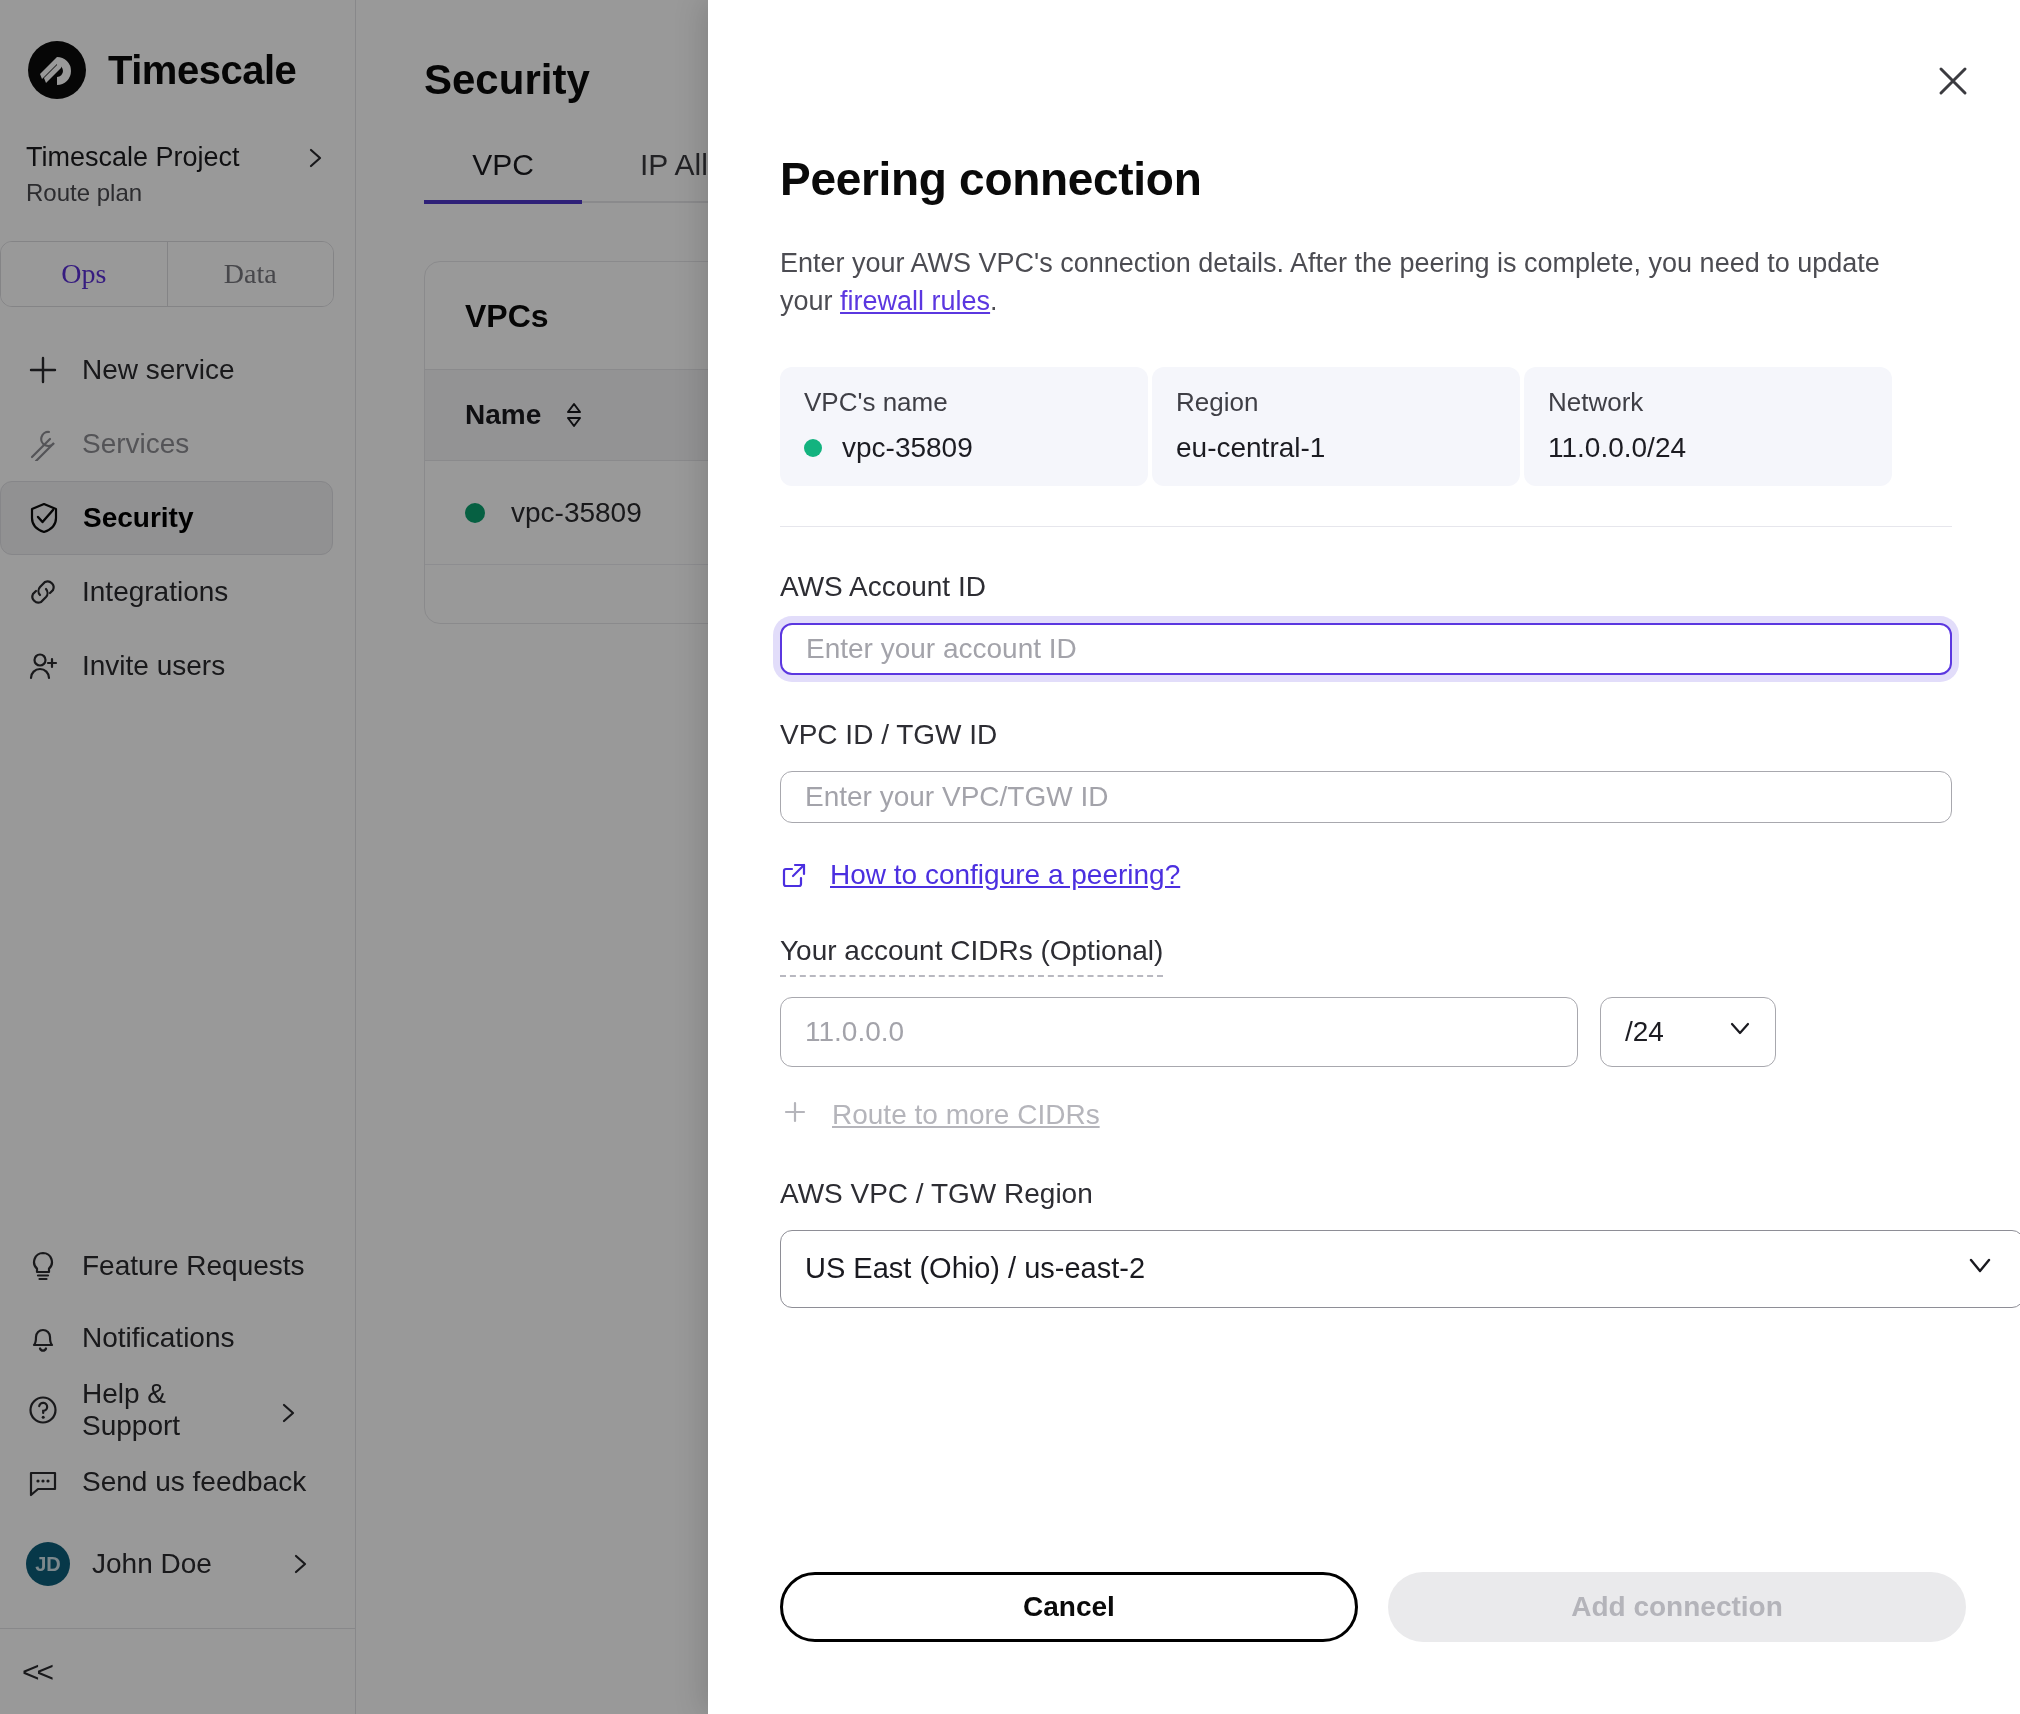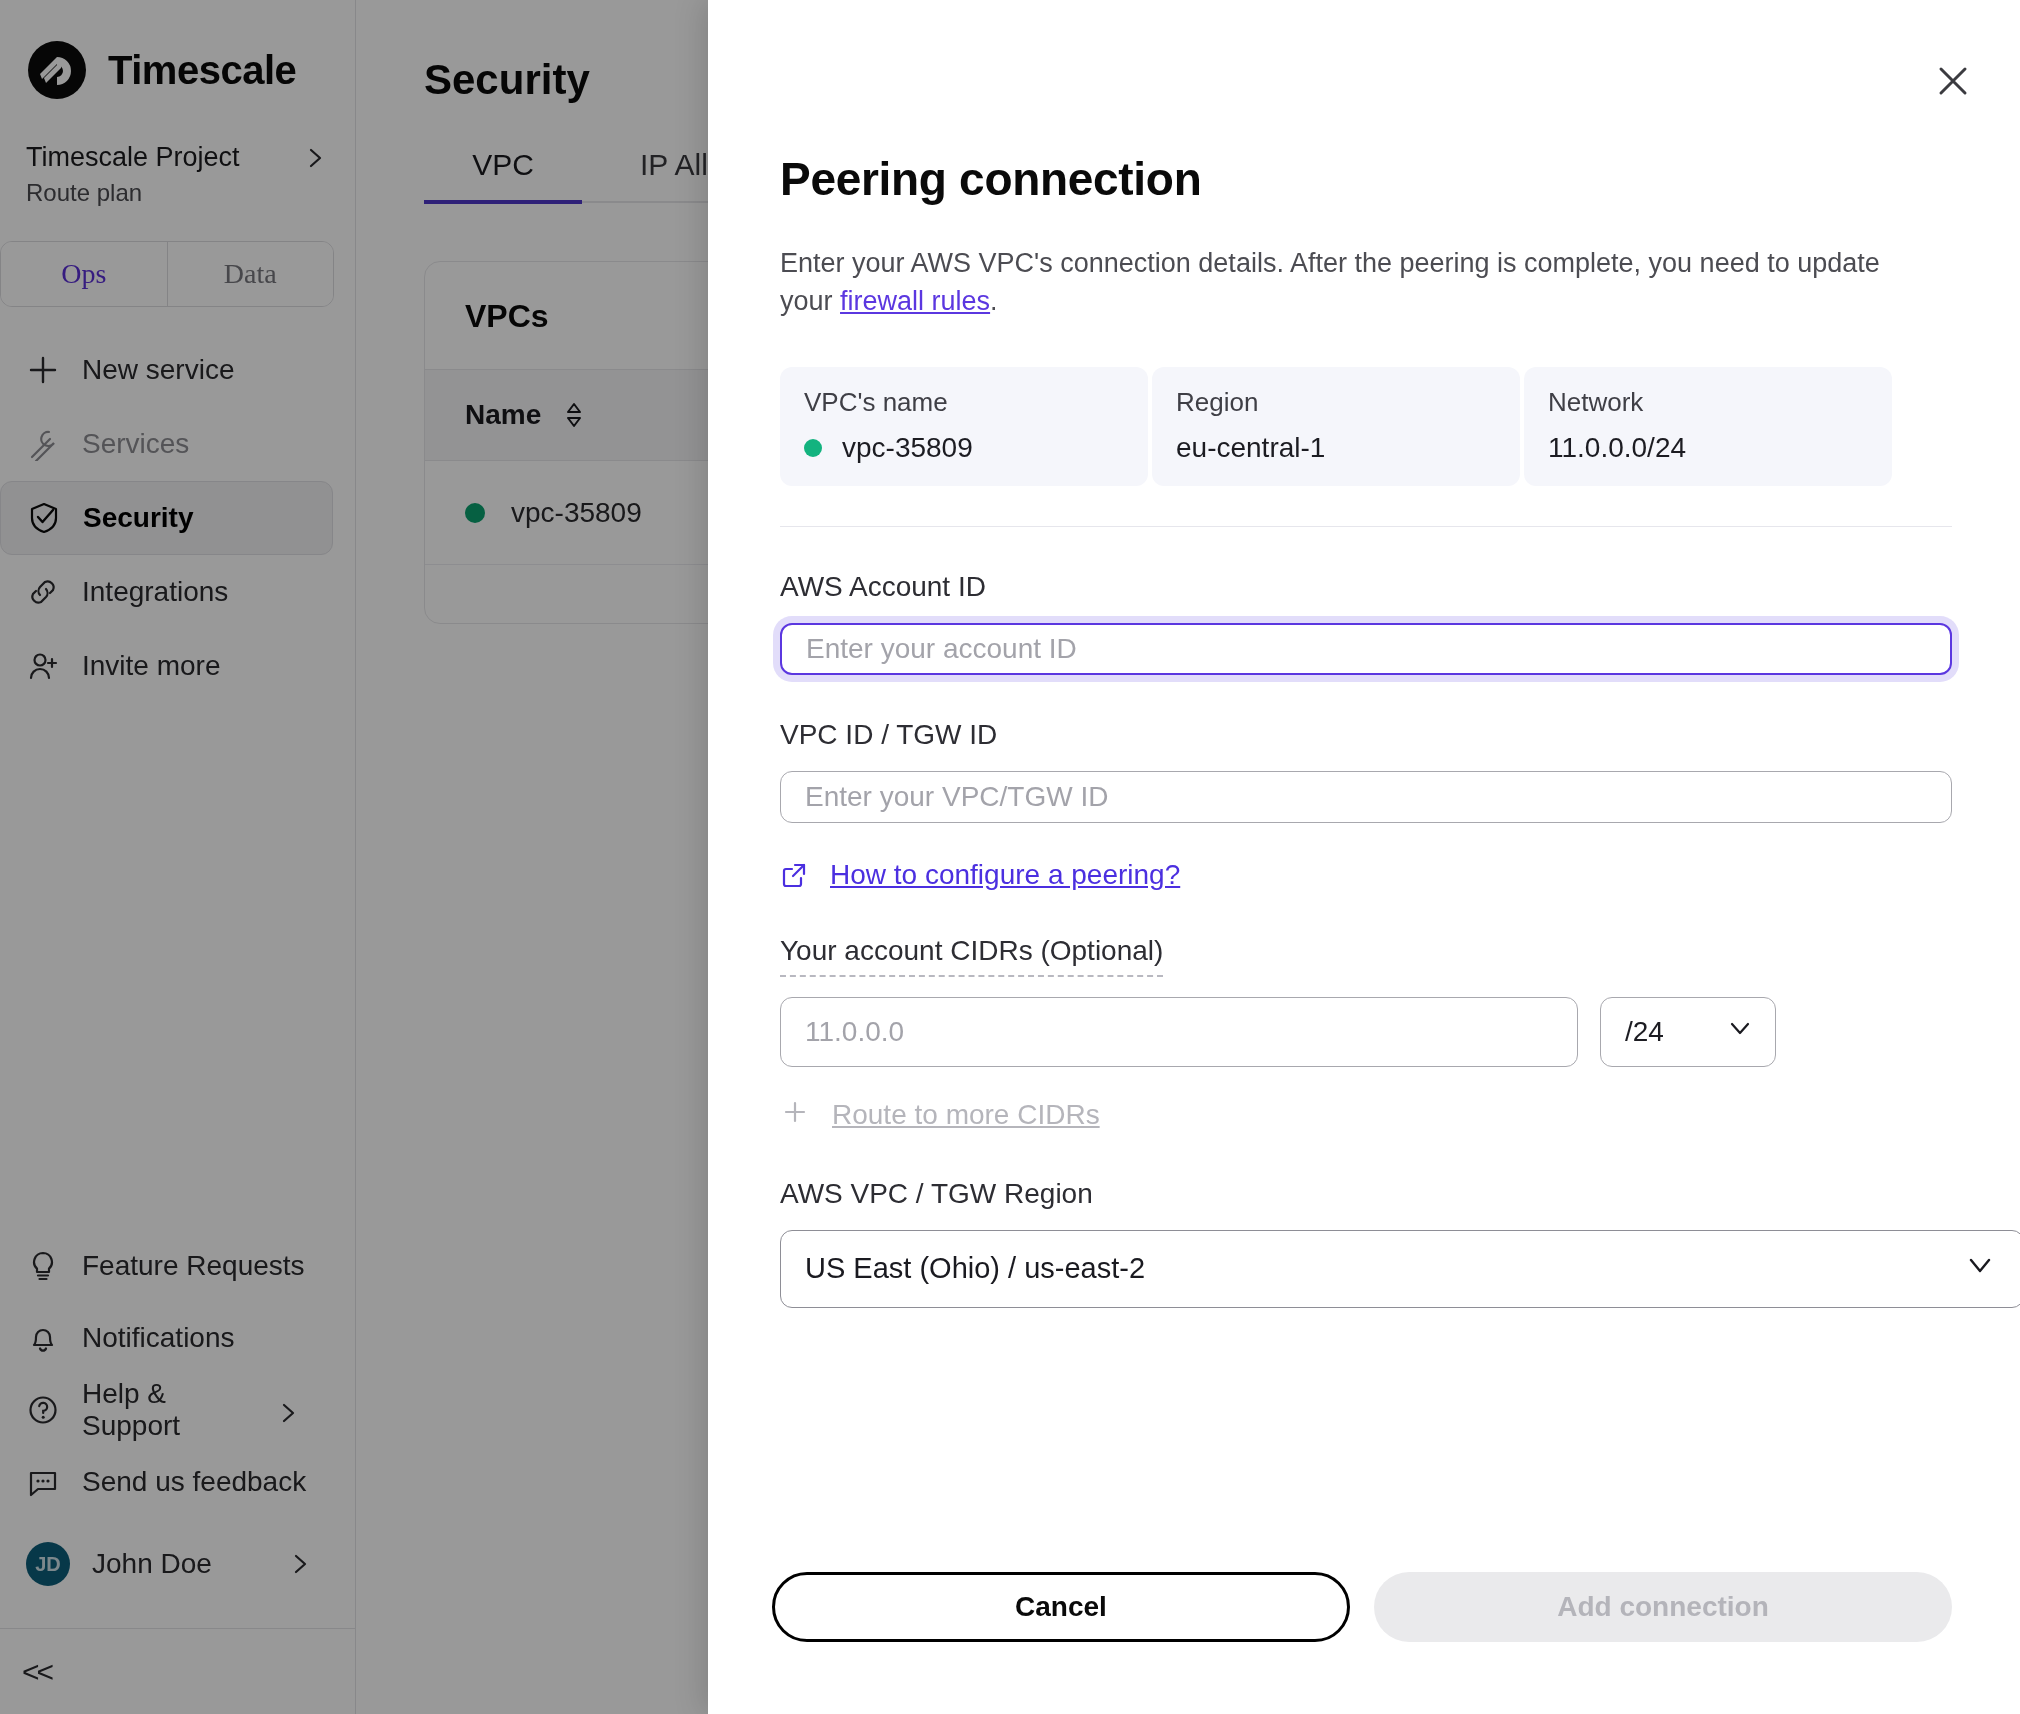--- a/index.html
+++ b/index.html
@@ -227,22 +227,22 @@
   .region-select {
     margin-top: 20px;
     width: 1244px; height: 78px;
     border: 1px solid #8e8e96; border-radius: 12px;
     display: flex; align-items: center; justify-content: space-between;
     padding: 0 28px 0 24px; font-size: 29px; color:#1a1a20;
     background:#fff; cursor: pointer;
   }
 
   .modal-actions {
-    position: absolute; left: 64px; bottom: 72px;
-    display: flex; gap: 24px;
+    position: absolute; left: 72px; bottom: 72px;
+    display: flex; gap: 30px;
   }
   .btn {
     height: 70px; border-radius: 36px; font-size: 28px; font-weight: 700;
     display: flex; align-items: center; justify-content: center;
     font-family: inherit; cursor: pointer;
   }
   .btn-cancel {
     width: 578px; background: #fff; color: #0a0a0a; border: 3px solid #000;
   }
   .btn-primary-disabled {
@@ -326,21 +326,21 @@
       </div>
 
       <div class="nav-item">
         <span class="ico">
           <svg viewBox="0 0 34 34" width="34" height="34">
             <circle cx="14" cy="11" r="5.5" fill="none" stroke="#2a2a2e" stroke-width="2.2"></circle>
             <path d="M5 29 a9 9 0 0 1 18 0" fill="none" stroke="#2a2a2e" stroke-width="2.2" stroke-linecap="round"></path>
             <path d="M26 10 v8 M22 14 h8" stroke="#2a2a2e" stroke-width="2.2" stroke-linecap="round"></path>
           </svg>
         </span>
-        <span>Invite more</span>
+        <span>Invite users</span>
       </div>
     </nav>
 
     <div class="nav-spacer"></div>
 
     <nav class="nav-bottom">
       <div class="nav-item">
         <span class="ico">
           <svg viewBox="0 0 34 34" width="34" height="34">
             <path d="M17 4 a9 9 0 0 1 6 15.6 V23 h-12 v-3.4 A9 9 0 0 1 17 4 Z" fill="none" stroke="#2a2a2e" stroke-width="2.2" stroke-linejoin="round"></path>

